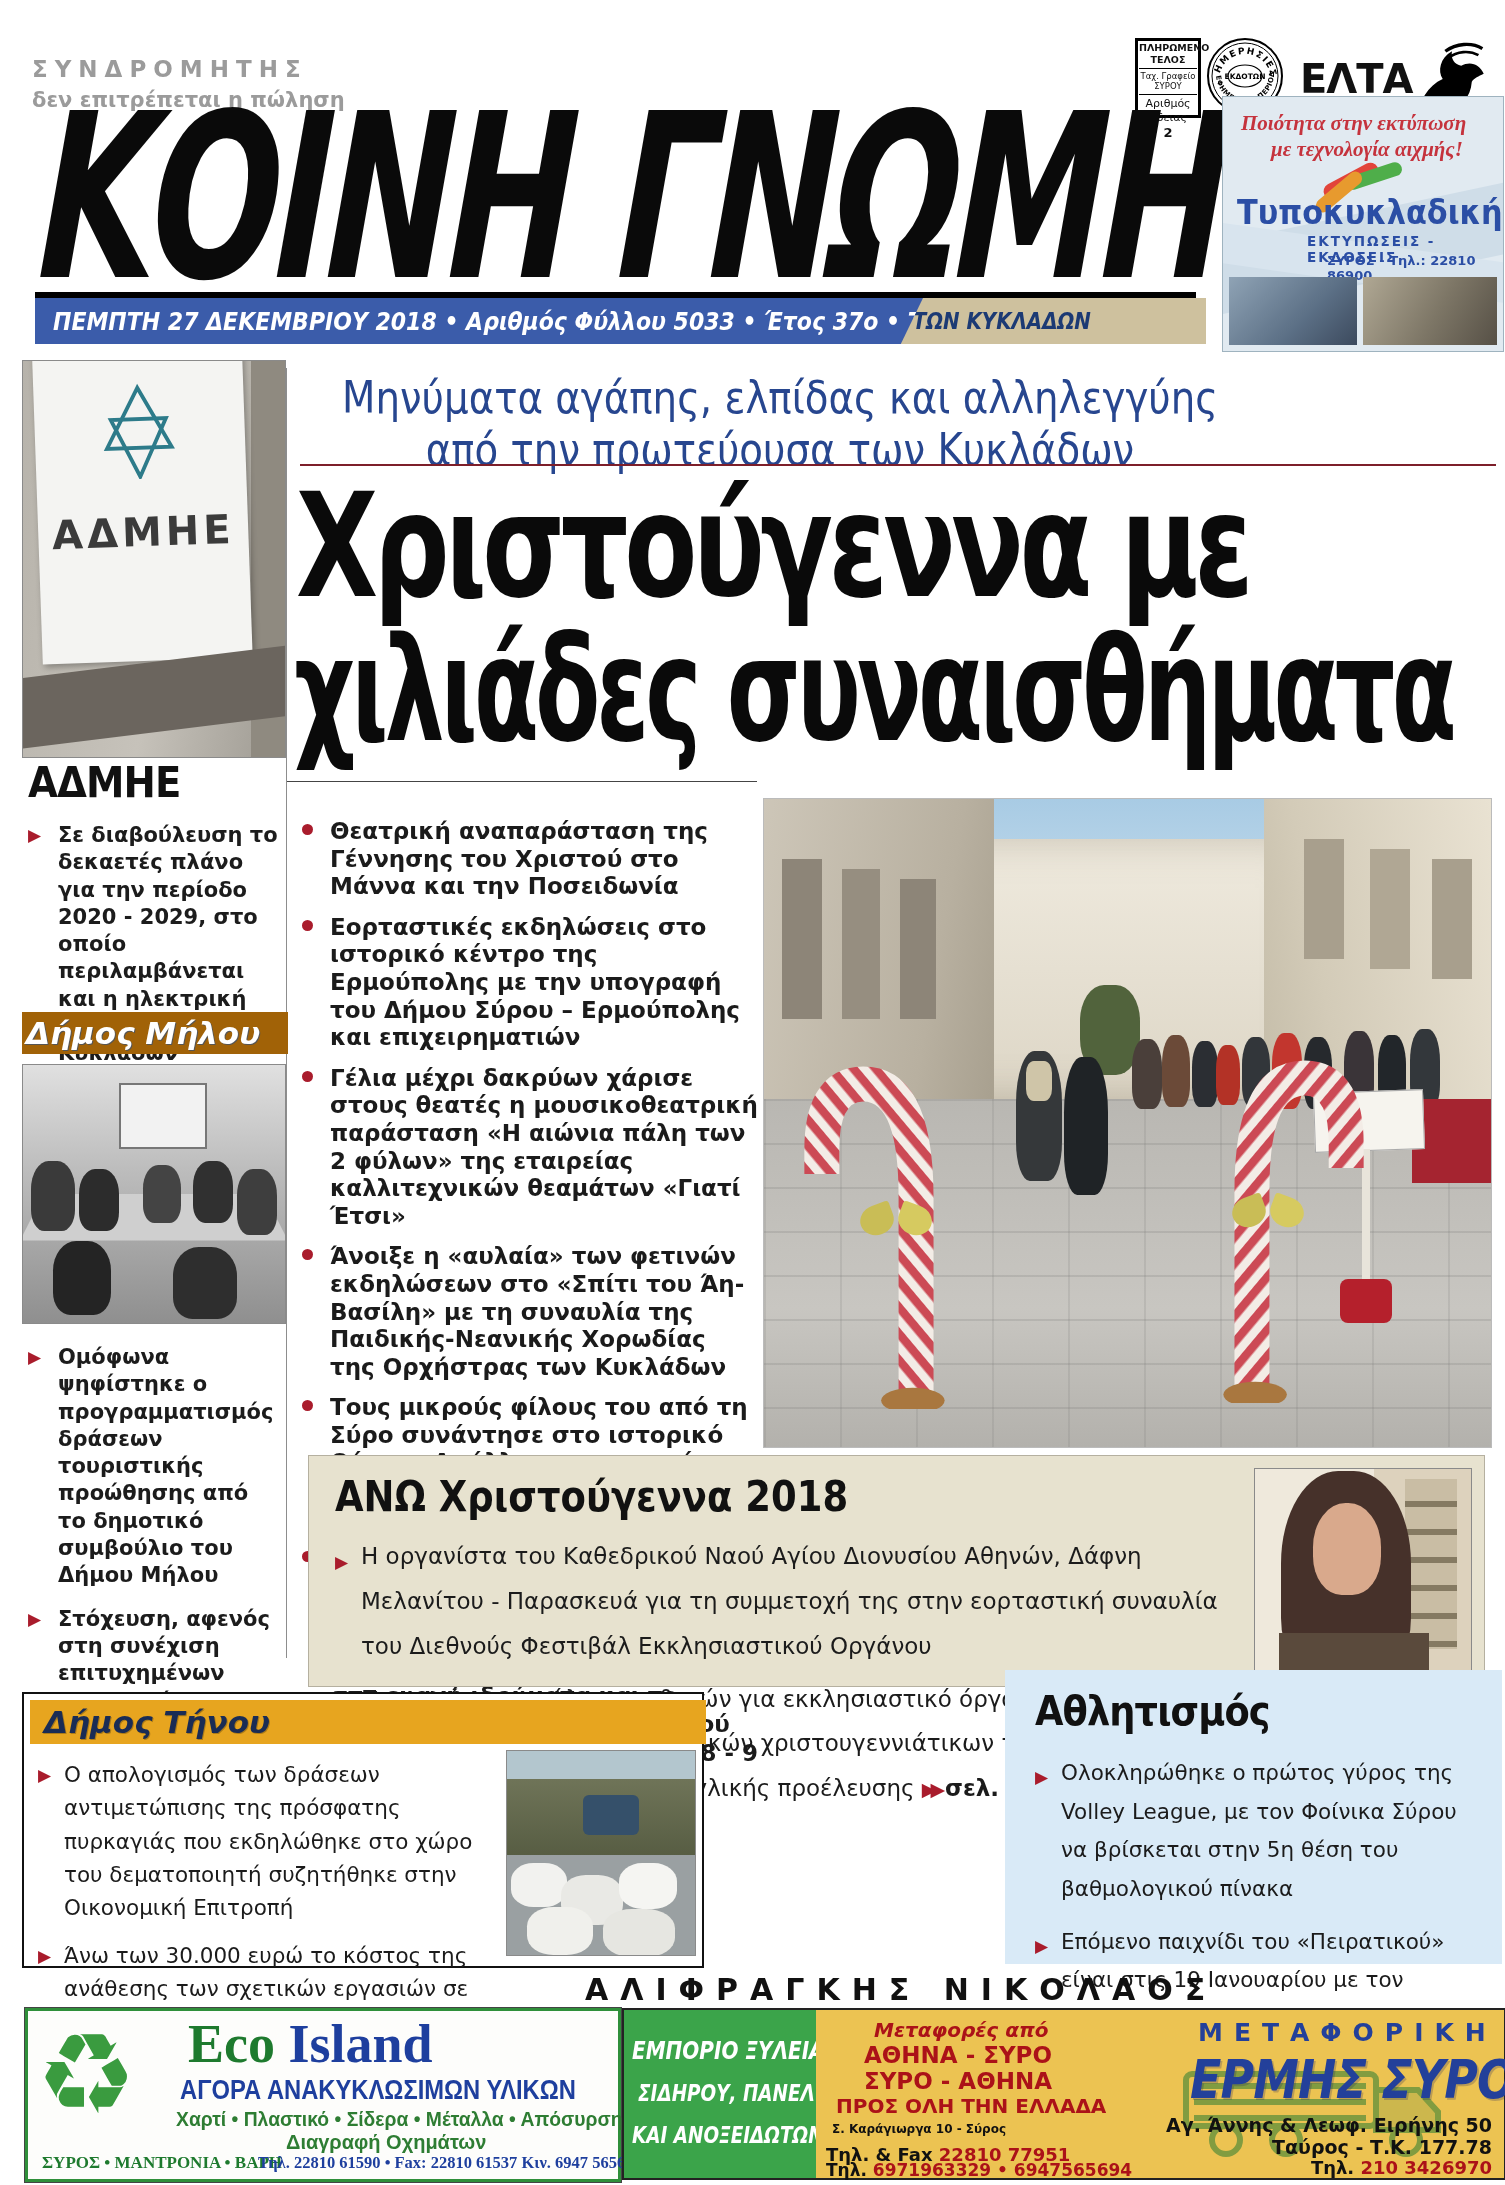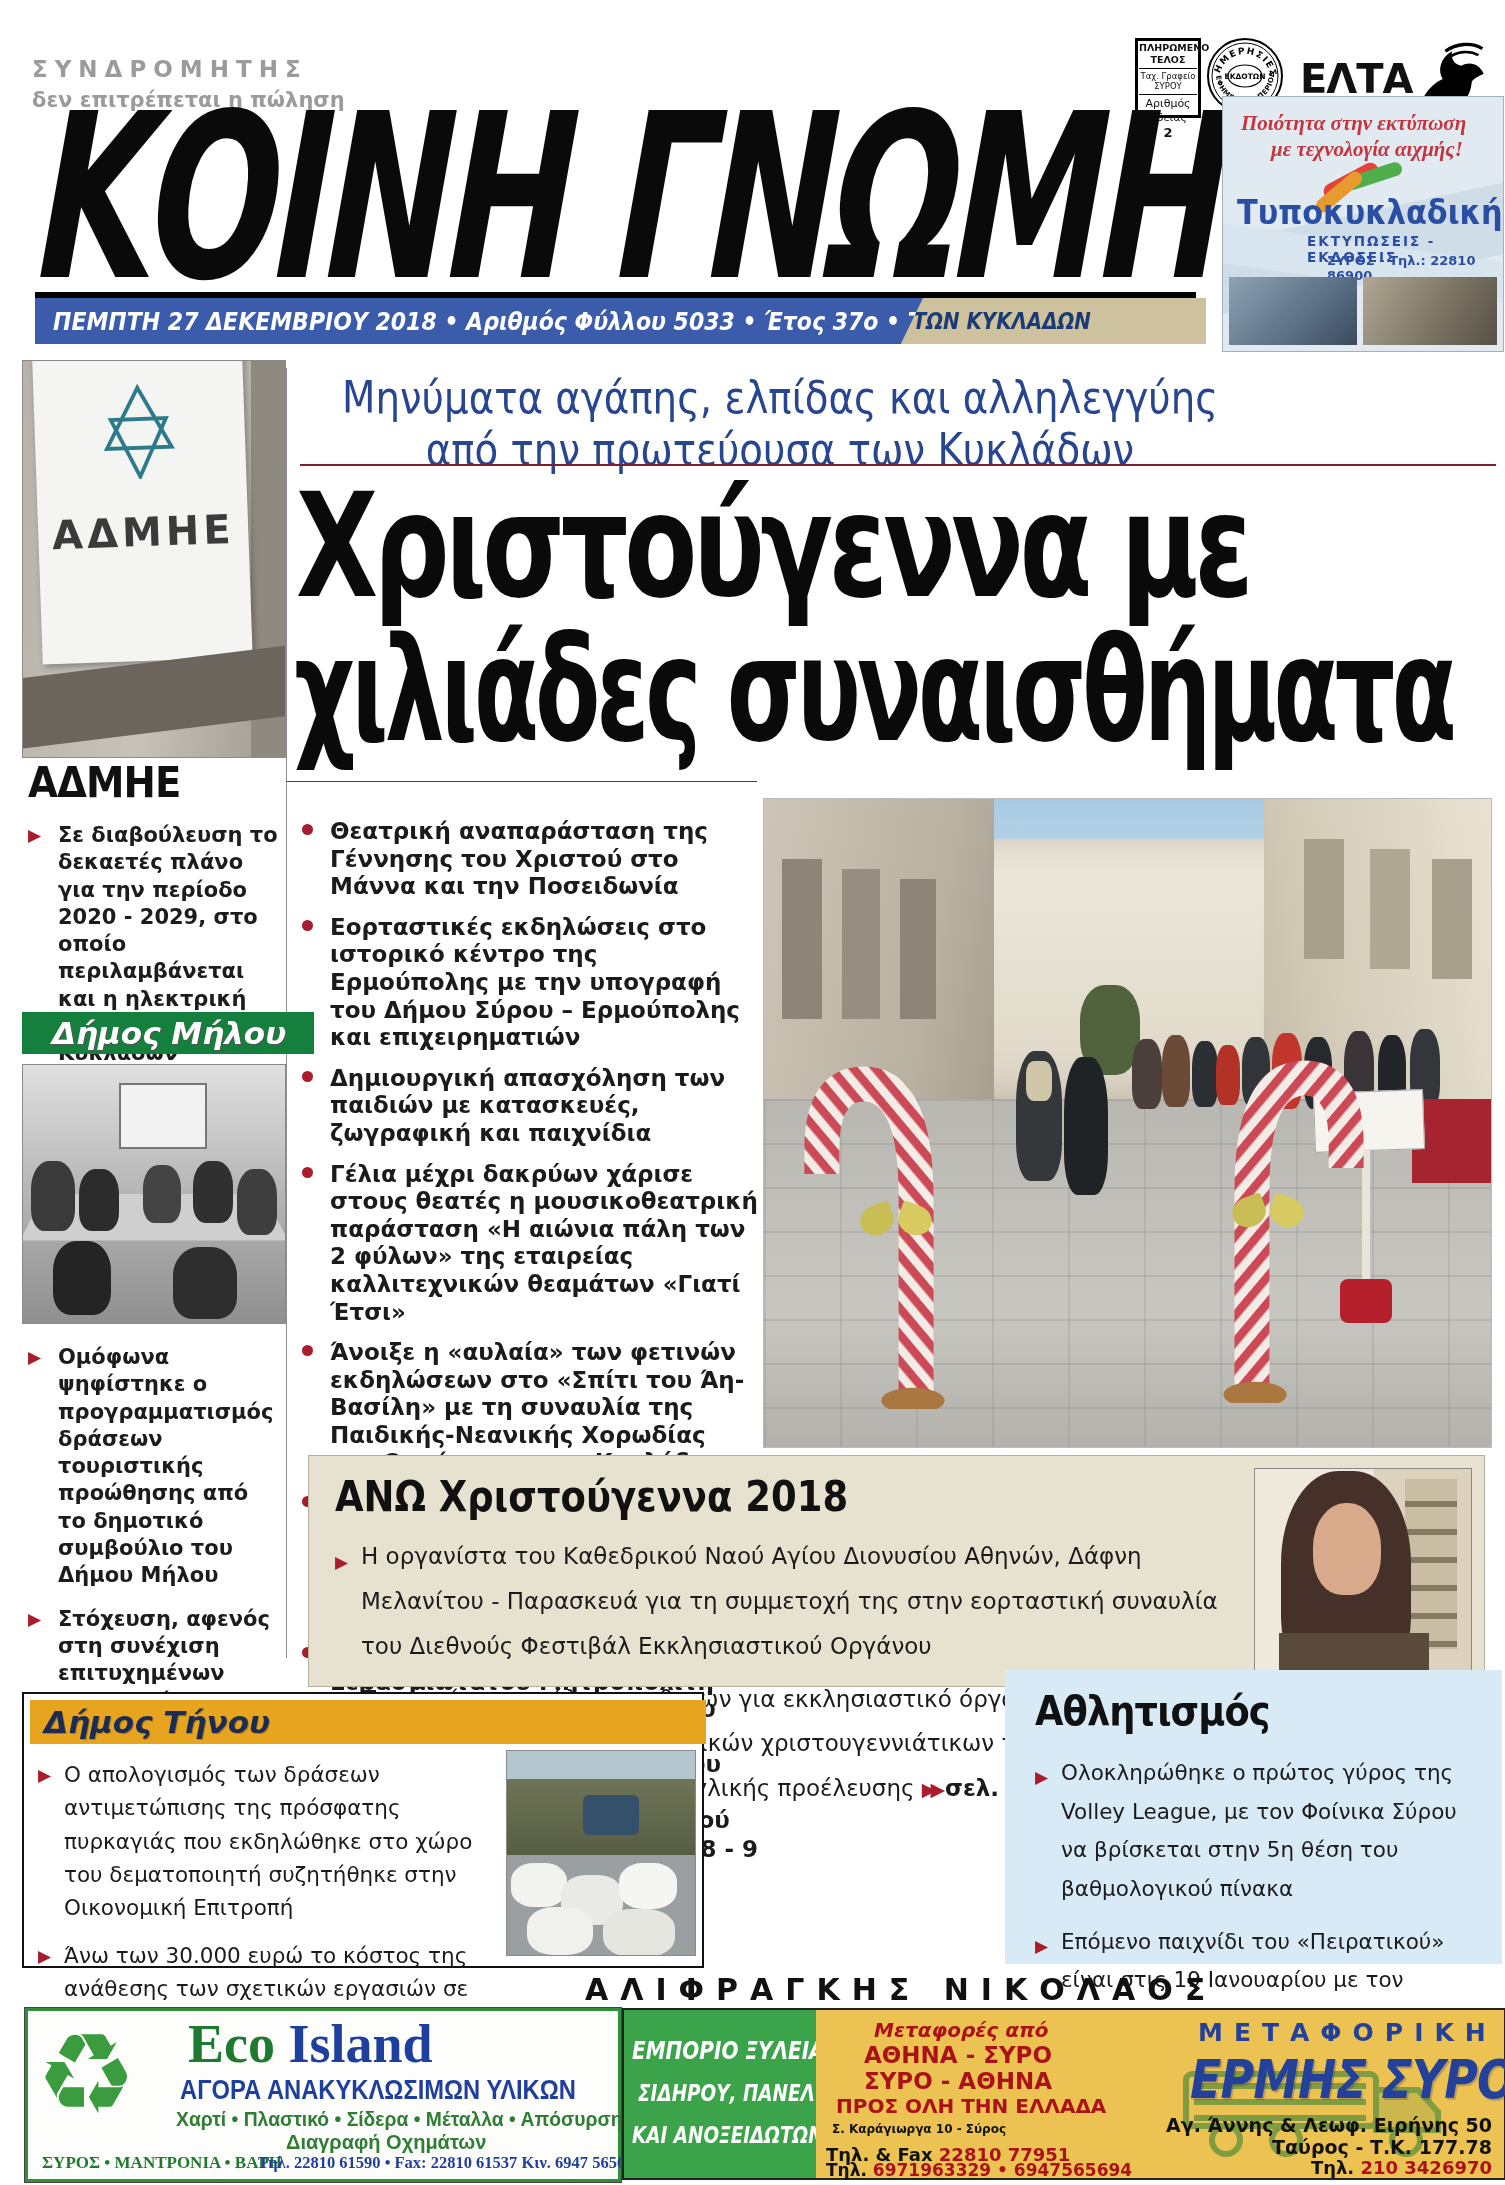--- a/index.html
+++ b/index.html
@@ -27,22 +27,22 @@
           transform:scaleX(0.88);transform-origin:center top;white-space:nowrap;}
   .redrule{background:#7d1f2a;height:2px;}
   .headline{font-weight:bold;color:#0a0a0a;font-size:142px;line-height:1;letter-spacing:-6px;white-space:nowrap;transform-origin:left top;}
   
   .secTitle{font-weight:900;font-size:42px;letter-spacing:-1px;transform:scaleX(0.92);transform-origin:left top;white-space:nowrap;}
   .sideList{list-style:none;margin:0;padding:0;font-size:21px;line-height:1.3;font-weight:600;color:#1c1c1c;}
   .sideList li{position:relative;padding-left:30px;margin-bottom:16px;}
   .tri{position:absolute;left:0;top:2px;color:#a91c2c;font-size:17px;}
   .pref{float:right;color:#1c1c1c;font-weight:600;}
   .pm{color:#a91c2c;letter-spacing:-6px;margin-right:6px;font-size:19px;}
-  .grayBar{background:#15803d;color:#fff;font-style:italic;font-weight:900;font-size:31px;
-           display:flex;align-items:center;padding-left:30px;text-shadow:1px 1px 0 #555;}
+  .grayBar{background:#a16207;color:#fff;font-style:italic;font-weight:900;font-size:31px;
+           display:flex;align-items:center;padding-left:4px;text-shadow:1px 1px 0 #555;}
   .photoFrame{border:1px solid #8a8a8a;overflow:hidden;background:#cfcac2;}
   
   .mainList{list-style:none;margin:0;padding:0;font-size:23px;line-height:1.2;font-weight:600;color:#1b1b1b;width:458px;}
   .mainList li{position:relative;padding-left:30px;margin-bottom:13px;}
   .dot{position:absolute;left:2px;top:6px;width:11px;height:11px;border-radius:50%;background:#a91c2c;}
   
   .anoBox{background:#e7e2cf;border:1px solid #b5b0a0;}
   .anoTitle{font-weight:900;font-size:42px;transform:scaleX(0.88);transform-origin:left top;white-space:nowrap;}
   .anoList{list-style:none;margin:0;padding:0;font-size:23px;font-weight:500;line-height:1.95;color:#1b1b1b;width:910px;}
   .anoList li{position:relative;padding-left:26px;margin-bottom:8px;}
@@ -187,21 +187,20 @@
 
   <ul class="abs sideList" style="left:28px;top:1344px;width:252px;">
     <li><span class="tri">▶</span><span>Ομόφωνα ψηφίστηκε ο προγραμματισμός δράσεων τουριστικής προώθησης από το δημοτικό συμβούλιο του Δήμου Μήλου</span></li>
     <li><span class="tri">▶</span><span>Στόχευση, αφενός στη συνέχιση επιτυχημένων πρακτικών και αφετέρου στο "άνοιγμα" νέων, ανερχόμενων αγορών στόχων</span>
       <span class="pref"><span class="pm">▶▶</span><span>σελ. 7</span></span></li>
   </ul>
 
   <ul class="mainList abs" style="left:300px;top:818px;">
     <li><span class="dot"></span><span>Θεατρική αναπαράσταση της Γέννησης του Χριστού στο Μάννα και την Ποσειδωνία</span></li>
     <li><span class="dot"></span><span>Εορταστικές εκδηλώσεις στο ιστορικό κέντρο της Ερμούπολης με την υπογραφή του Δήμου Σύρου – Ερμούπολης και επιχειρηματιών</span></li>
-    <li><span class="dot"></span><span>Δημιουργική απασχόληση των παιδιών με κατασκευές, ζωγραφική και παιχνίδια</span></li>
     <li><span class="dot"></span><span>Γέλια μέχρι δακρύων χάρισε στους θεατές η μουσικοθεατρική παράσταση «Η αιώνια πάλη των 2 φύλων» της εταιρείας καλλιτεχνικών θεαμάτων «Γιατί Έτσι»</span></li>
     <li><span class="dot"></span><span>Άνοιξε η «αυλαία» των φετινών εκδηλώσεων στο «Σπίτι του Άη-Βασίλη» με τη συναυλία της Παιδικής-Νεανικής Χορωδίας της Ορχήστρας των Κυκλάδων</span></li>
     <li><span class="dot"></span><span>Τους μικρούς φίλους του από τη Σύρο συνάντησε στο ιστορικό Θέατρο Απόλλων ο αγαπημένος τραγουδοποιός – ερμηνευτής Φοίβος Δεληβοριάς</span></li>
     <li><span class="dot"></span><span>Ποιμαντική επίσκεψη του Σεβασμιωτάτου Μητροπολίτη Σύρου κ. Δωροθέου Β' και του Καθολικού Επισκόπου Σύρου Σεβ. Πατέρα Πέτρου Στεφάνου στα ευαγή ιδρύματα και το Γενικό Νοσοκομείο του νησιού</span>
       <div style="text-align:right;margin-top:2px;"><span class="pm">▶▶</span><span style="font-weight:600;">σελ. 8 - 9</span></div></li>
   </ul>
 
   <div class="abs" style="left:763px;top:798px;width:727px;height:648px;overflow:hidden;border:1px solid #bbb;background:#cfcac0;">
     <div class="abs" style="left:190px;top:0;width:330px;height:160px;background:linear-gradient(180deg,#a8cbe4,#cfe2ef);"></div>
     <div class="abs" style="left:150px;top:40px;width:420px;height:260px;background:linear-gradient(180deg,#efeade,#ddd6c6);box-shadow:inset -30px 0 40px rgba(120,110,90,.35);"></div>

